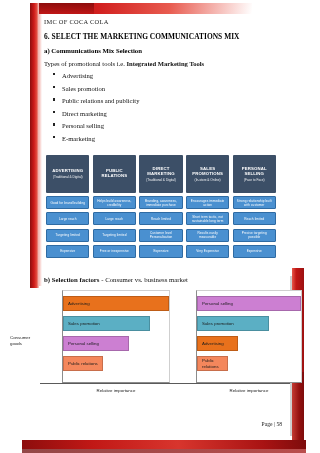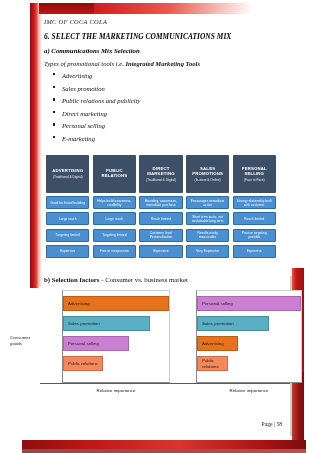--- a/index.html
+++ b/index.html
@@ -44,21 +44,21 @@
     position:absolute;left:22px;bottom:4px;width:284px;height:9px;
     background:linear-gradient(80deg,#8c0d0d 0%,#c11816 25%,#d8352d 55%,#a81313 85%,#7d0c0c 100%);
   }
   .deco-bottom-shadow{
     position:absolute;left:22px;bottom:0px;width:284px;height:4px;
     background:linear-gradient(80deg,#6f0a0a,#a31211);
     opacity:.75;
   }
 
   
-  .content{position:absolute;left:44px;top:18px;width:240px;font-style:italic;}
+  .content{position:absolute;left:44px;top:18px;width:240px;}
   .doc-header{
     font-size:6.4px;letter-spacing:.3px;color:#1a1a1a;
     font-variant:small-caps;margin:0 0 7px 0;
   }
   h1.section-title{
     font-size:7.4px;font-weight:bold;color:#000;margin:0 0 6px 0;
     letter-spacing:.05px;
   }
   h2.sub-title{
     font-size:6.8px;font-weight:bold;color:#000;margin:0 0 6px 0;

